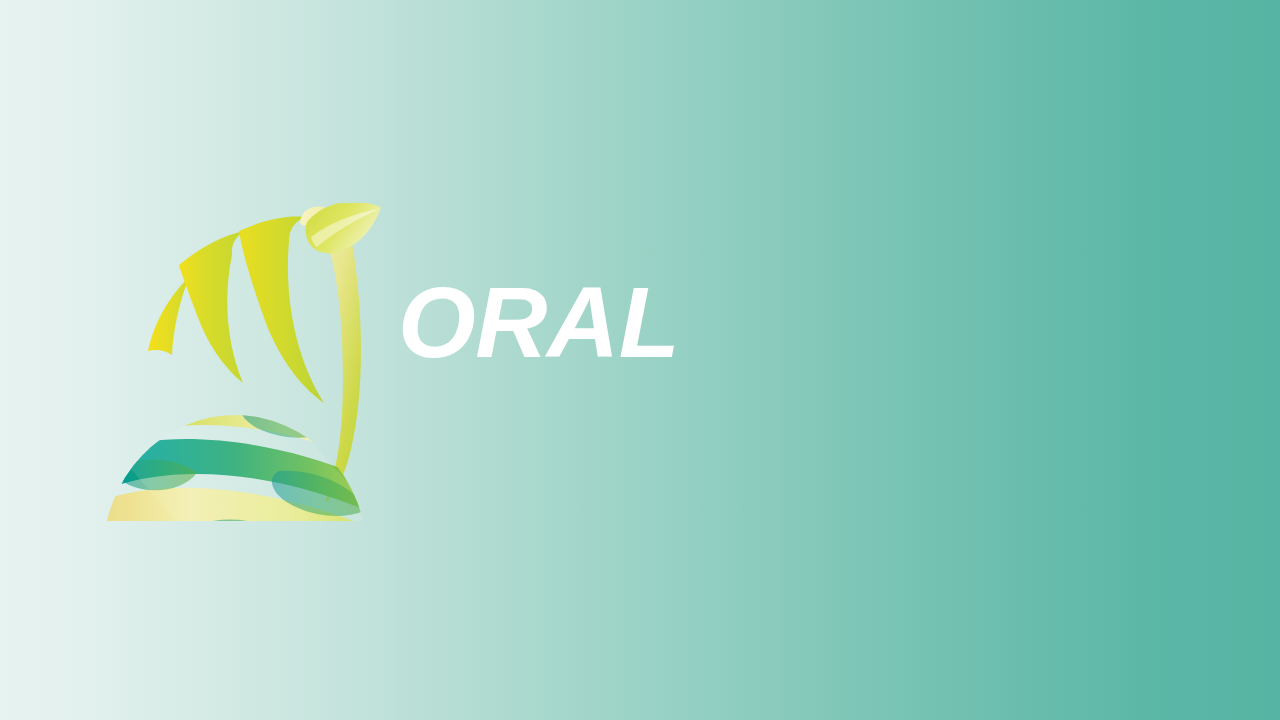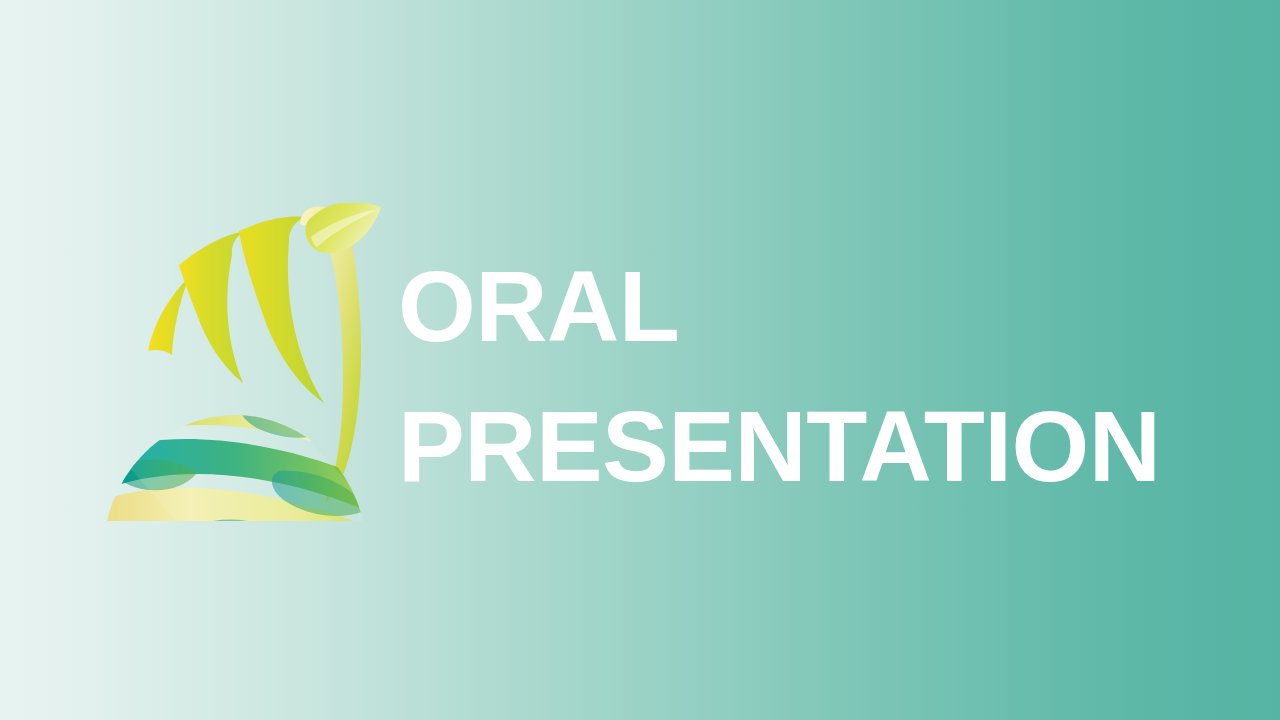--- a/index.html
+++ b/index.html
@@ -35,22 +35,23 @@
     top: 203px;
     width: 290px;
     height: 318px;
   }
   #logo svg { display: block; width: 100%; height: 100%; }
 
   
   #title-block {
     position: absolute;
     left: 398px;
-    top: 236px;
+    top: 252px;
     width: 820px;
+    font-style: italic;
   }
   .title-line {
     color: #ffffff;
     font-family: "Liberation Sans", sans-serif;
     font-weight: bold;
     font-size: 100px;
     line-height: 140px;
     letter-spacing: -0.5px;
     white-space: nowrap;
     margin: 0;
@@ -237,16 +238,15 @@
                    C 90 496, 88 490, 94 486 Z"></path>
         </g>
 
         <path fill="#ffffff" opacity="0.10" d="M-10 210 L 120 130 L 300 330 L 170 420 Z"></path>
       </g>
     </svg>
   </div>
 
   <div id="title-block">
     <div class="title-line">ORAL</div>
-    <div class="title-line">PRESENTATION</div>
   </div>
 
 </div>
 
 </body></html>

